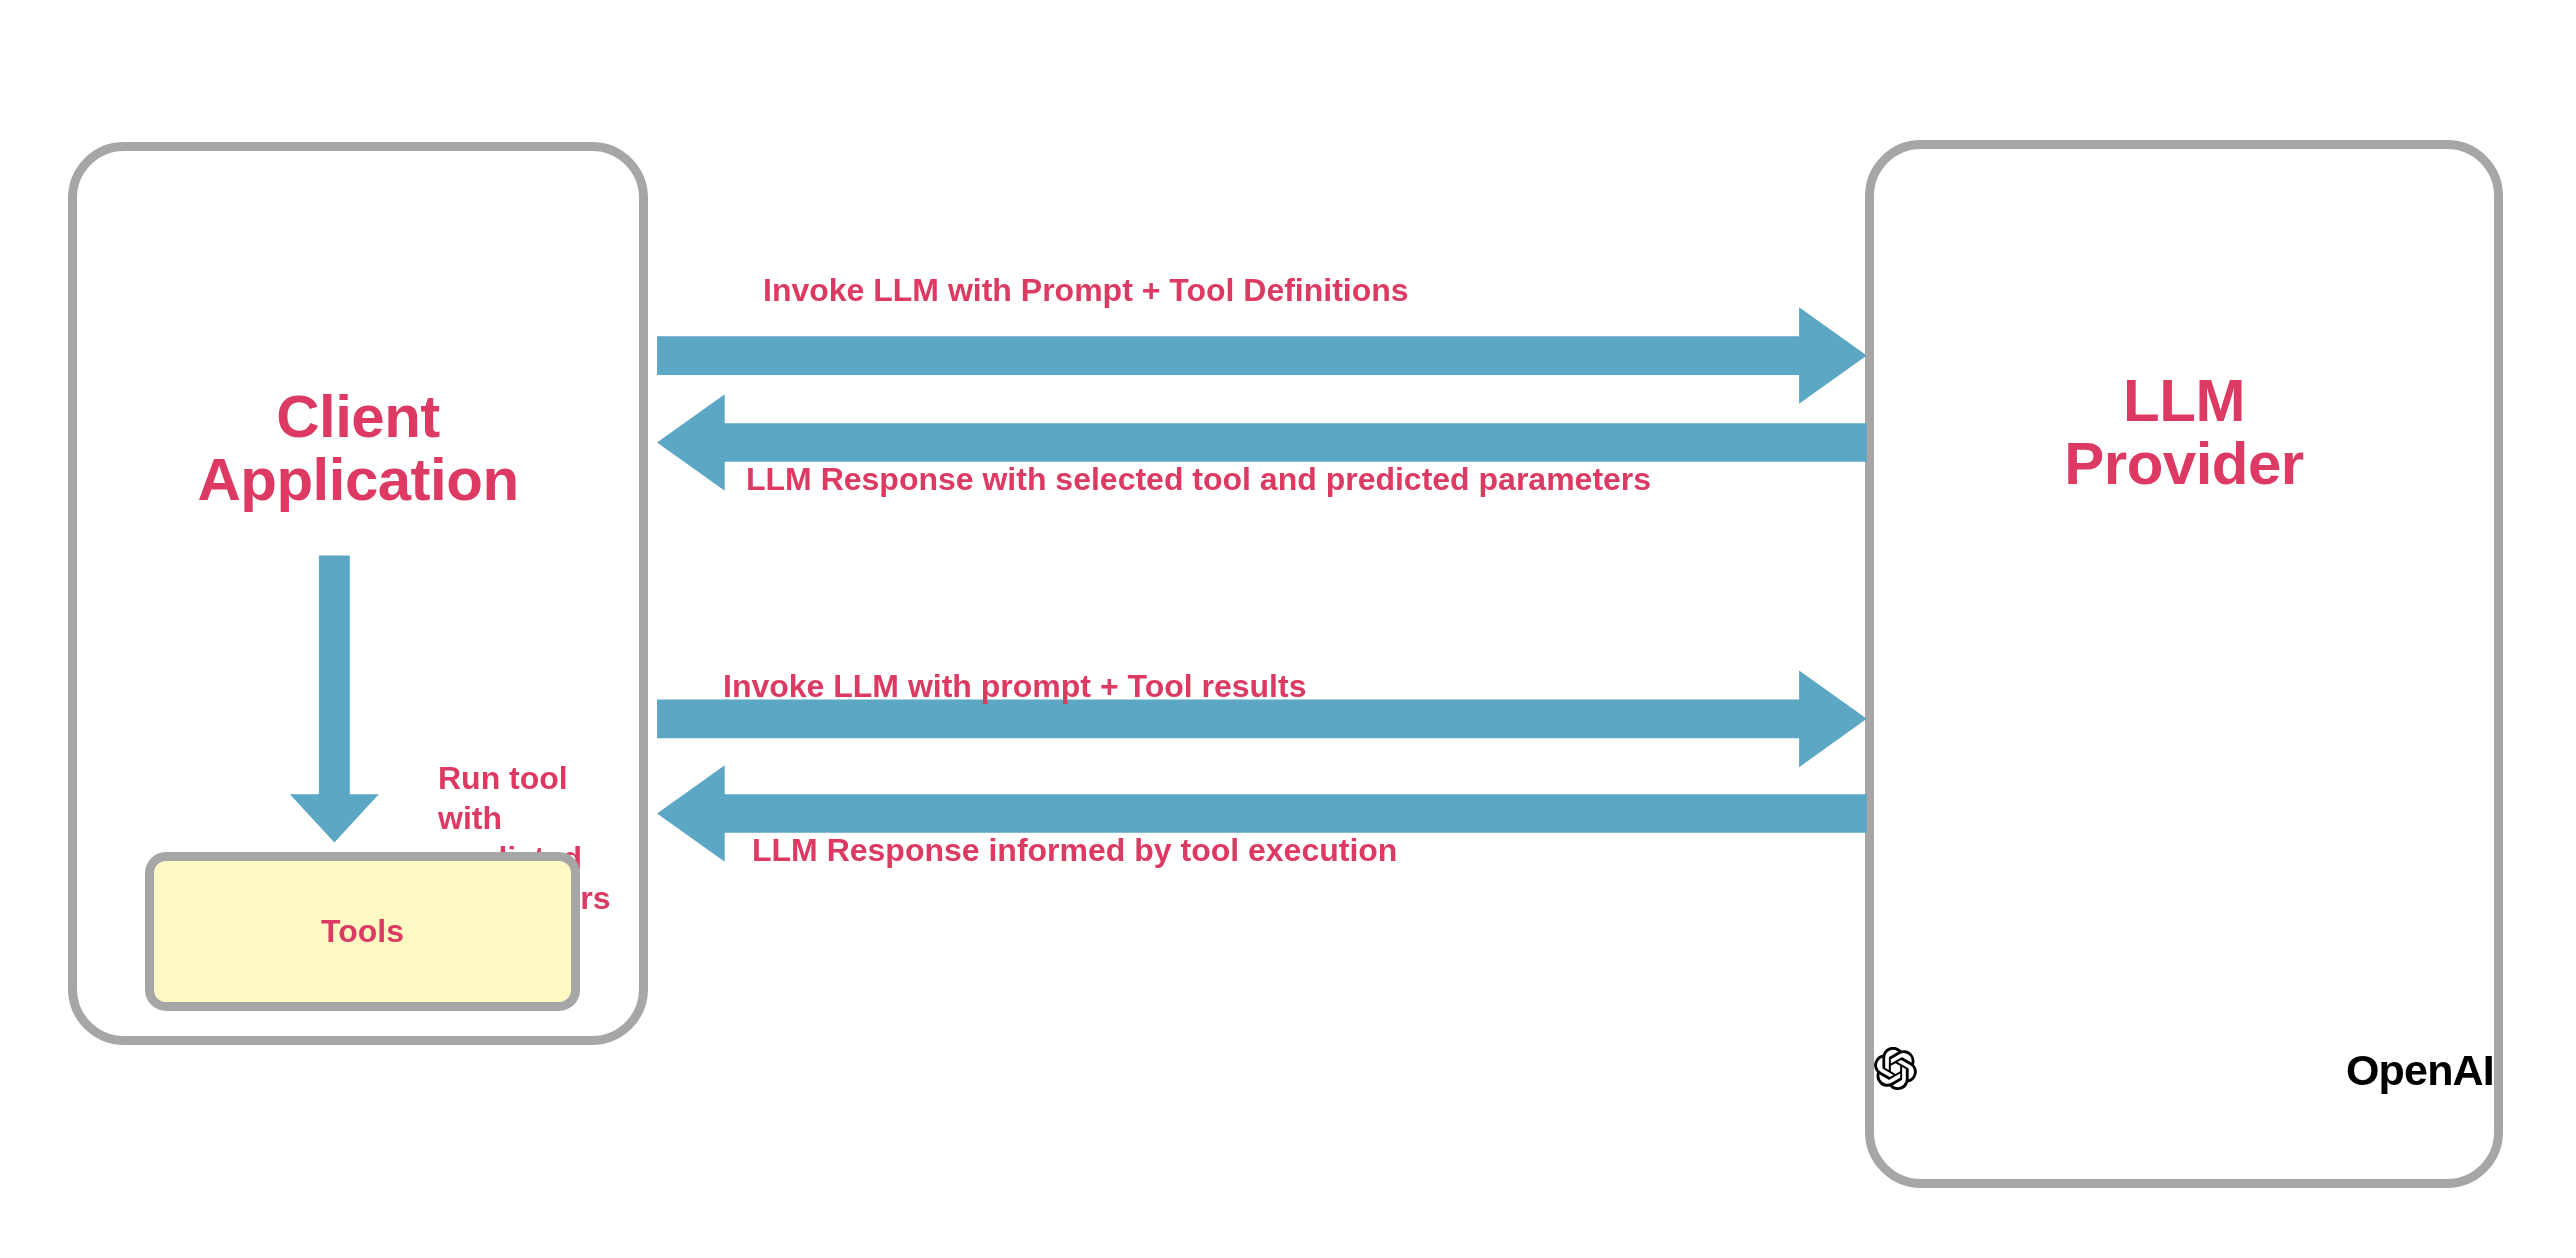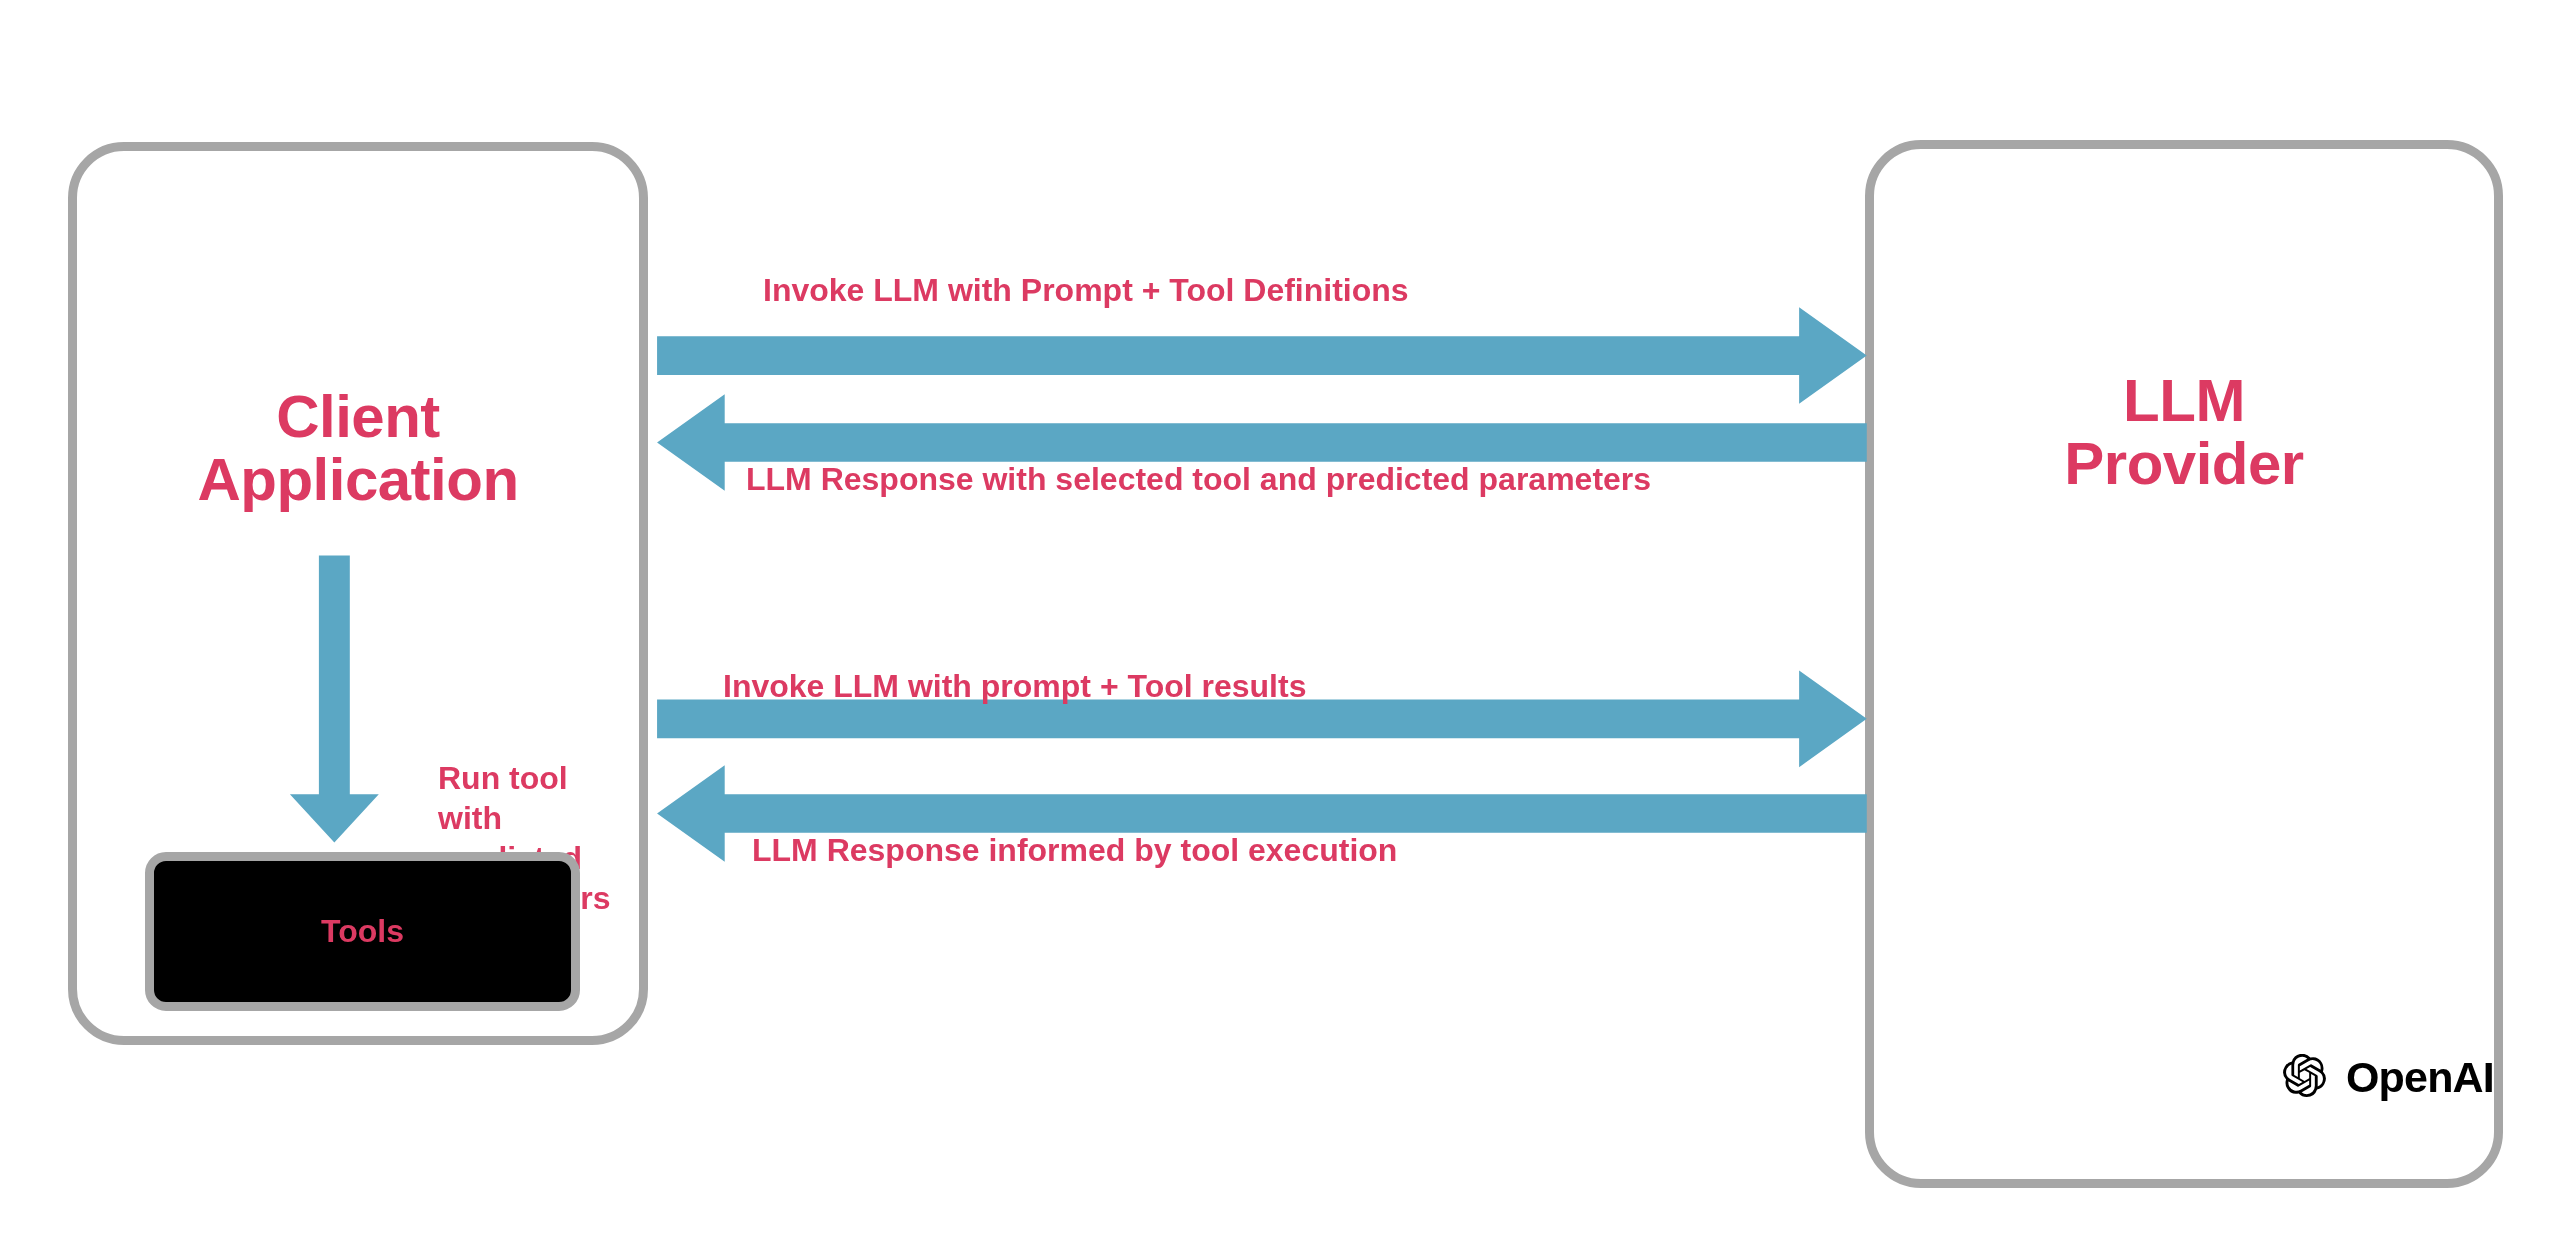--- a/index.html
+++ b/index.html
@@ -63,21 +63,21 @@
   
   #tools-box {
     position: absolute;
     left: 68px;
     top: 701px;
     width: 435px;
     height: 159px;
     box-sizing: border-box;
     border: 9.7px solid #a6a6a6;
     border-radius: 21px;
-    background: #000000;
+    background: #fef9c3;
     display: flex;
     align-items: center;
     justify-content: center;
   }
   #tools-label {
     color: #dc3a62;
     font-size: 32px;
     font-weight: 700;
   }
 
@@ -128,23 +128,22 @@
     font-weight: 700;
     letter-spacing: 0.5px;
   }
   #brand-openai {
     position: absolute;
     left: 0;
     right: 0;
     top: 897px;
     display: flex;
     align-items: center;
-    justify-content: flex-end;
+    justify-content: space-between;
     gap: 20px;
-    margin-top: 7px;
   }
   #brand-openai-text {
     color: #000000;
     font-size: 43px;
     font-weight: 600;
     letter-spacing: -0.8px;
   }
 </style>
 </head>
 <body>

